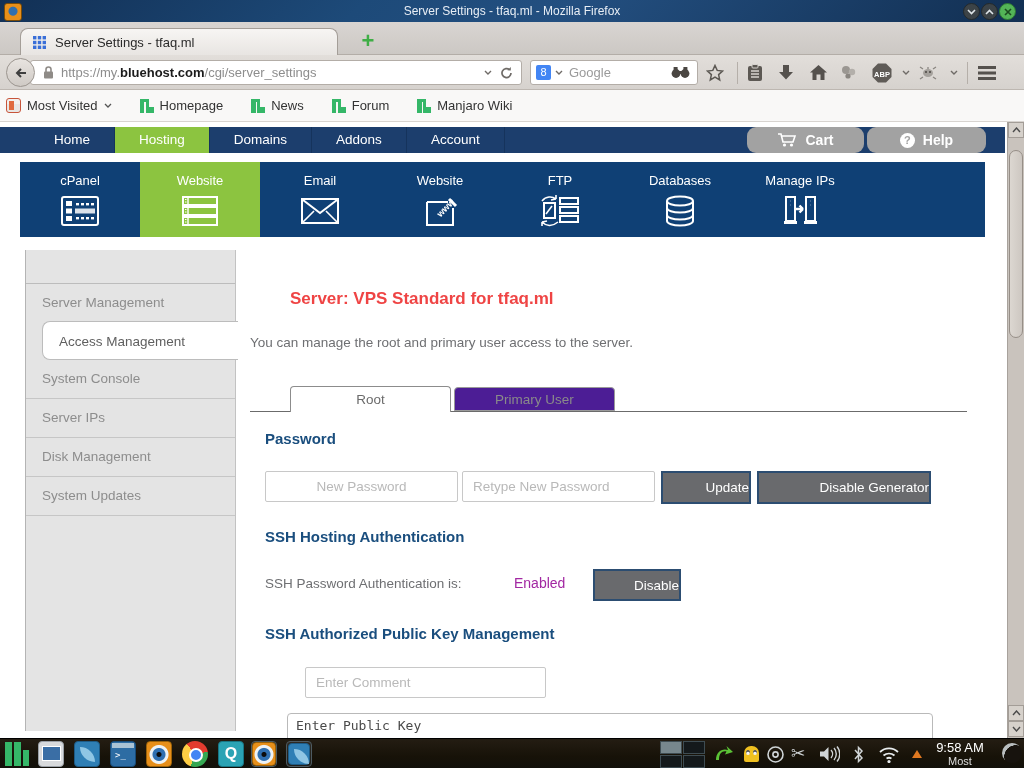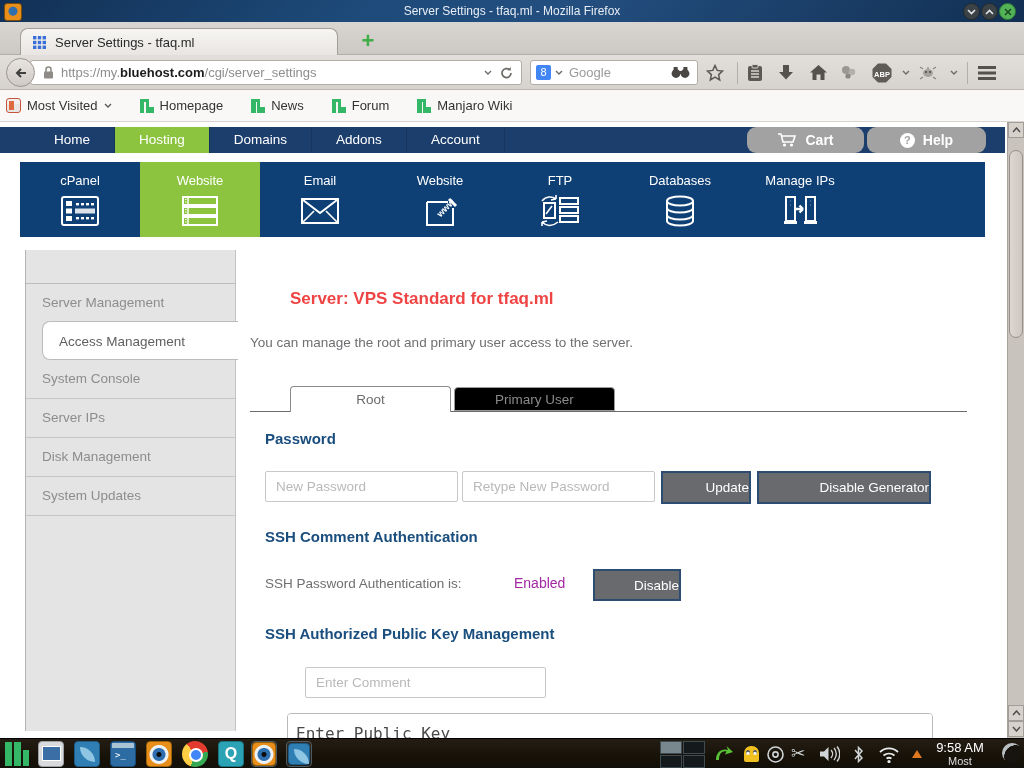--- a/index.html
+++ b/index.html
@@ -95,33 +95,33 @@
     padding-left:16px;font-size:13.5px;color:#5f5f5f;box-sizing:border-box;z-index:3;}
 
   
   .page-title{position:absolute;left:250px;top:167px;font-size:17px;font-weight:bold;color:#ef4444;margin-left:40px;}
   .page-intro{position:absolute;left:250px;top:213px;font-size:13.5px;color:#6e6f72;}
   .ctab-line{position:absolute;left:250px;top:289px;width:717px;height:1px;background:#6b6b6b;}
   .ctab{position:absolute;box-sizing:border-box;text-align:center;font-size:13.5px;
     border:1px solid #8c8c8c;border-radius:4px 4px 0 0;}
   .ctab.root{left:290px;top:264px;width:161px;height:26px;background:#fff;border-bottom:none;
     color:#6b6b6b;line-height:26px;z-index:2;}
-  .ctab.primary{left:454px;top:265px;width:161px;height:24px;background:#000000;border-color:#9a9a9a;
+  .ctab.primary{left:454px;top:265px;width:161px;height:24px;background:#4c1d95;border-color:#9a9a9a;
     color:#8a8a8a;line-height:24px;}
   .h2{position:absolute;font-size:15px;font-weight:bold;color:#1a4e7e;}
   .txtinput{position:absolute;height:31px;border:1px solid #c8c8c8;border-radius:2px;box-sizing:border-box;
     font-size:13.5px;padding:0 10px;color:#444;font-family:"Liberation Sans",sans-serif;background:#fff;}
   .txtinput::placeholder{color:#b9b9b9;opacity:1;}
   .gbtn{position:absolute;background:#696a6d;border:2px solid #2c4d71;color:#fff;font-size:13.5px;
     font-family:"Liberation Sans",sans-serif;box-sizing:border-box;text-align:right;padding:0;}
   .statuslabel{position:absolute;left:265px;top:454px;font-size:13.5px;color:#6e6f72;}
   .statusval{position:absolute;left:514px;top:453px;font-size:14px;color:#a227a2;}
   .pubkey{position:absolute;left:287px;top:591px;width:646px;height:40px;border:1px solid #b9b9b9;
     border-radius:4px;box-sizing:border-box;resize:none;font-family:"DejaVu Sans Mono",monospace;
-    font-size:16px;padding:10px 8px;color:#444;}
+    font-size:13px;padding:4px 8px;color:#444;}
   .pubkey::placeholder{color:#4a4a4a;opacity:1;}
 
   
   .scrollbar{position:absolute;left:1007px;top:0;width:17px;height:616px;background:#c9c3bd;
     border-left:1px solid #a8a29c;box-sizing:border-box;}
   .sb-btn{position:absolute;left:0;width:16px;height:16px;background:#d6d1cb;border:1px solid #a39d97;
     box-sizing:border-box;display:flex;align-items:center;justify-content:center;}
   .sb-thumb{position:absolute;left:1px;top:28px;width:14px;height:188px;background:linear-gradient(90deg,#dcd7d1,#cdc7c1);
     border:1px solid #978f88;border-radius:7px;box-sizing:border-box;}
 
@@ -453,26 +453,26 @@
   <div class="sb-active" style="left:42px;top:199px;">Access Management</div>
 
   <div class="page-title">Server: VPS Standard for tfaq.ml</div>
   <div class="page-intro">You can manage the root and primary user access to the server.</div>
 
   <div class="ctab-line"></div>
   <div class="ctab root">Root</div>
   <div class="ctab primary">Primary User</div>
 
   <div class="h2" style="left:265px;top:308px;">Password</div>
-  <input class="txtinput" style="left: 265px; top: 349px; width: 193px;" placeholder="New Password">
+  <input class="txtinput" style="left: 265px; top: 349px; width: 193px; text-align: center;" placeholder="New Password">
   <input class="txtinput" style="left: 462px; top: 349px; width: 193px;" placeholder="Retype New Password">
   <button class="gbtn" style="left:661px;top:349px;width:90px;height:33px;">Update</button>
   <button class="gbtn" style="left:757px;top:349px;width:174px;height:33px;">Disable Generator</button>
 
-  <div class="h2" style="left:265px;top:406px;">SSH Comment Authentication</div>
+  <div class="h2" style="left:265px;top:406px;">SSH Hosting Authentication</div>
   <div class="statuslabel">SSH Password Authentication is:</div>
   <div class="statusval">Enabled</div>
   <button class="gbtn" style="left:593px;top:447px;width:88px;height:32px;">Disable</button>
 
   <div class="h2" style="left:265px;top:503px;">SSH Authorized Public Key Management</div>
   <input class="txtinput" style="left: 305px; top: 545px; width: 241px;" placeholder="Enter Comment">
   <textarea class="pubkey" placeholder="Enter Public Key" style=""></textarea>
 
   <div class="scrollbar">
     <div class="sb-btn" style="top:0;">

